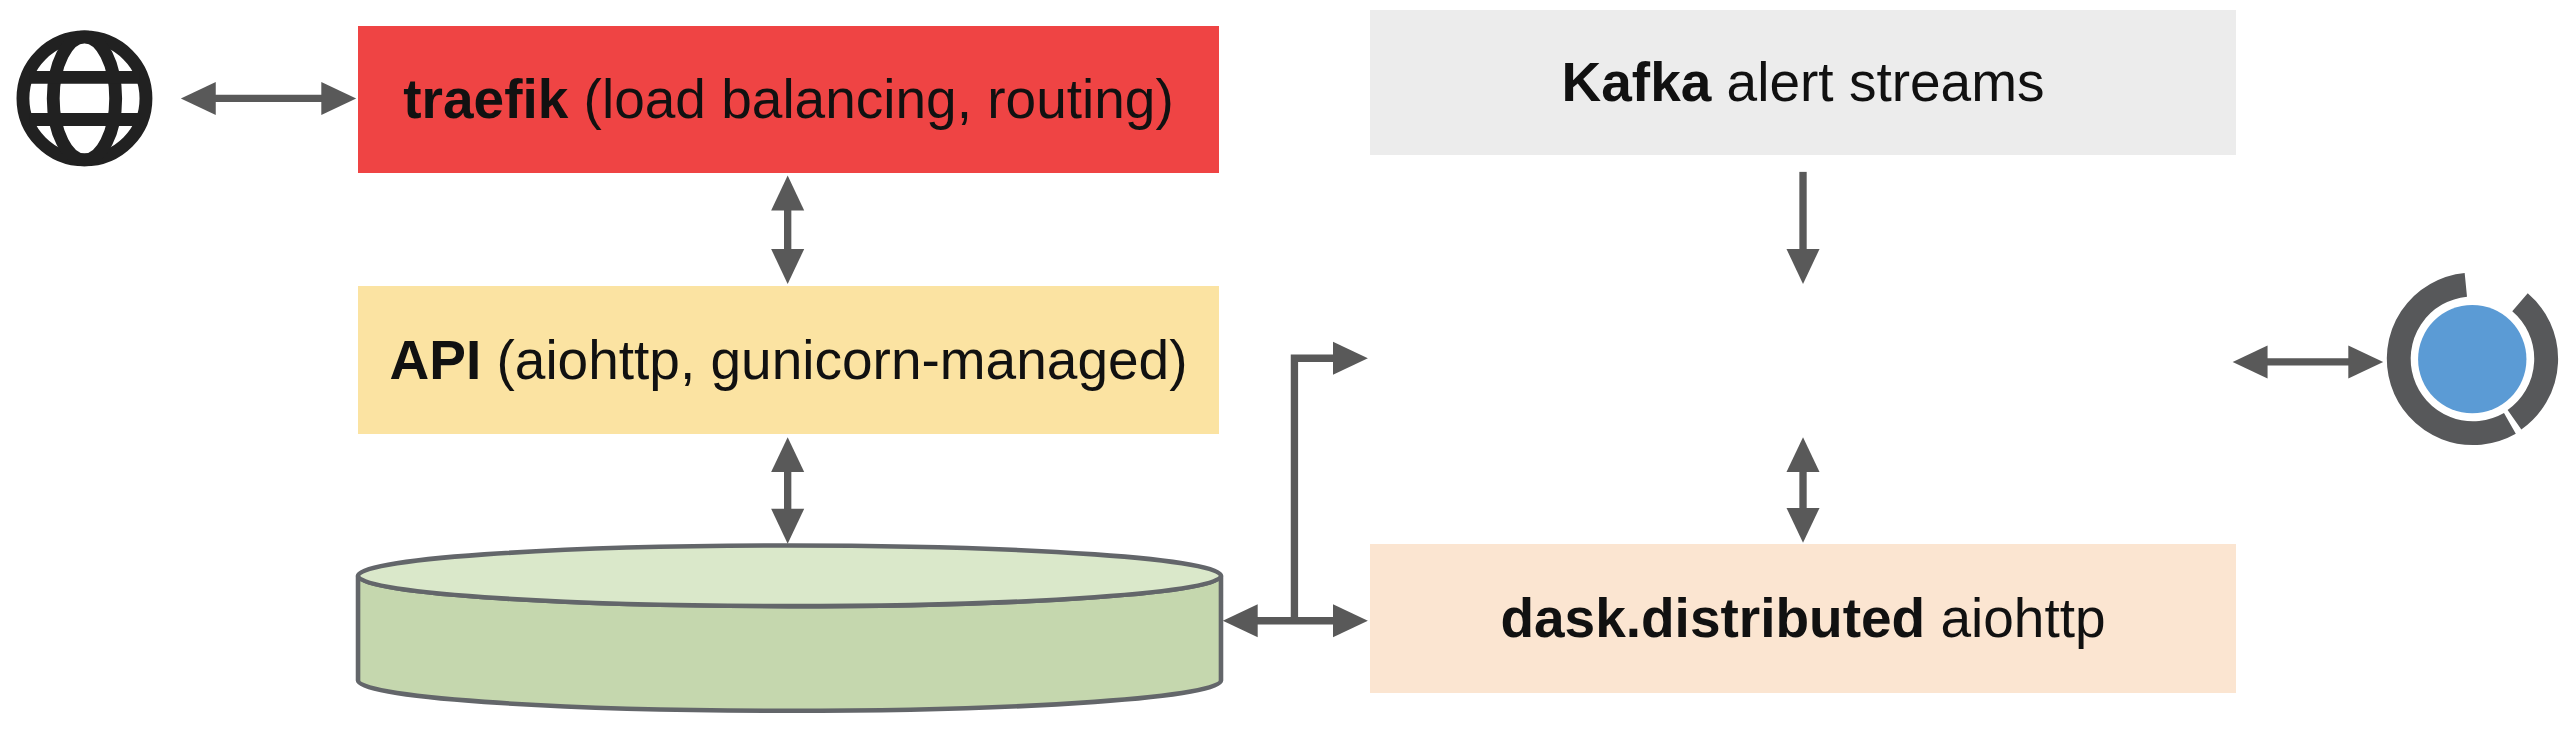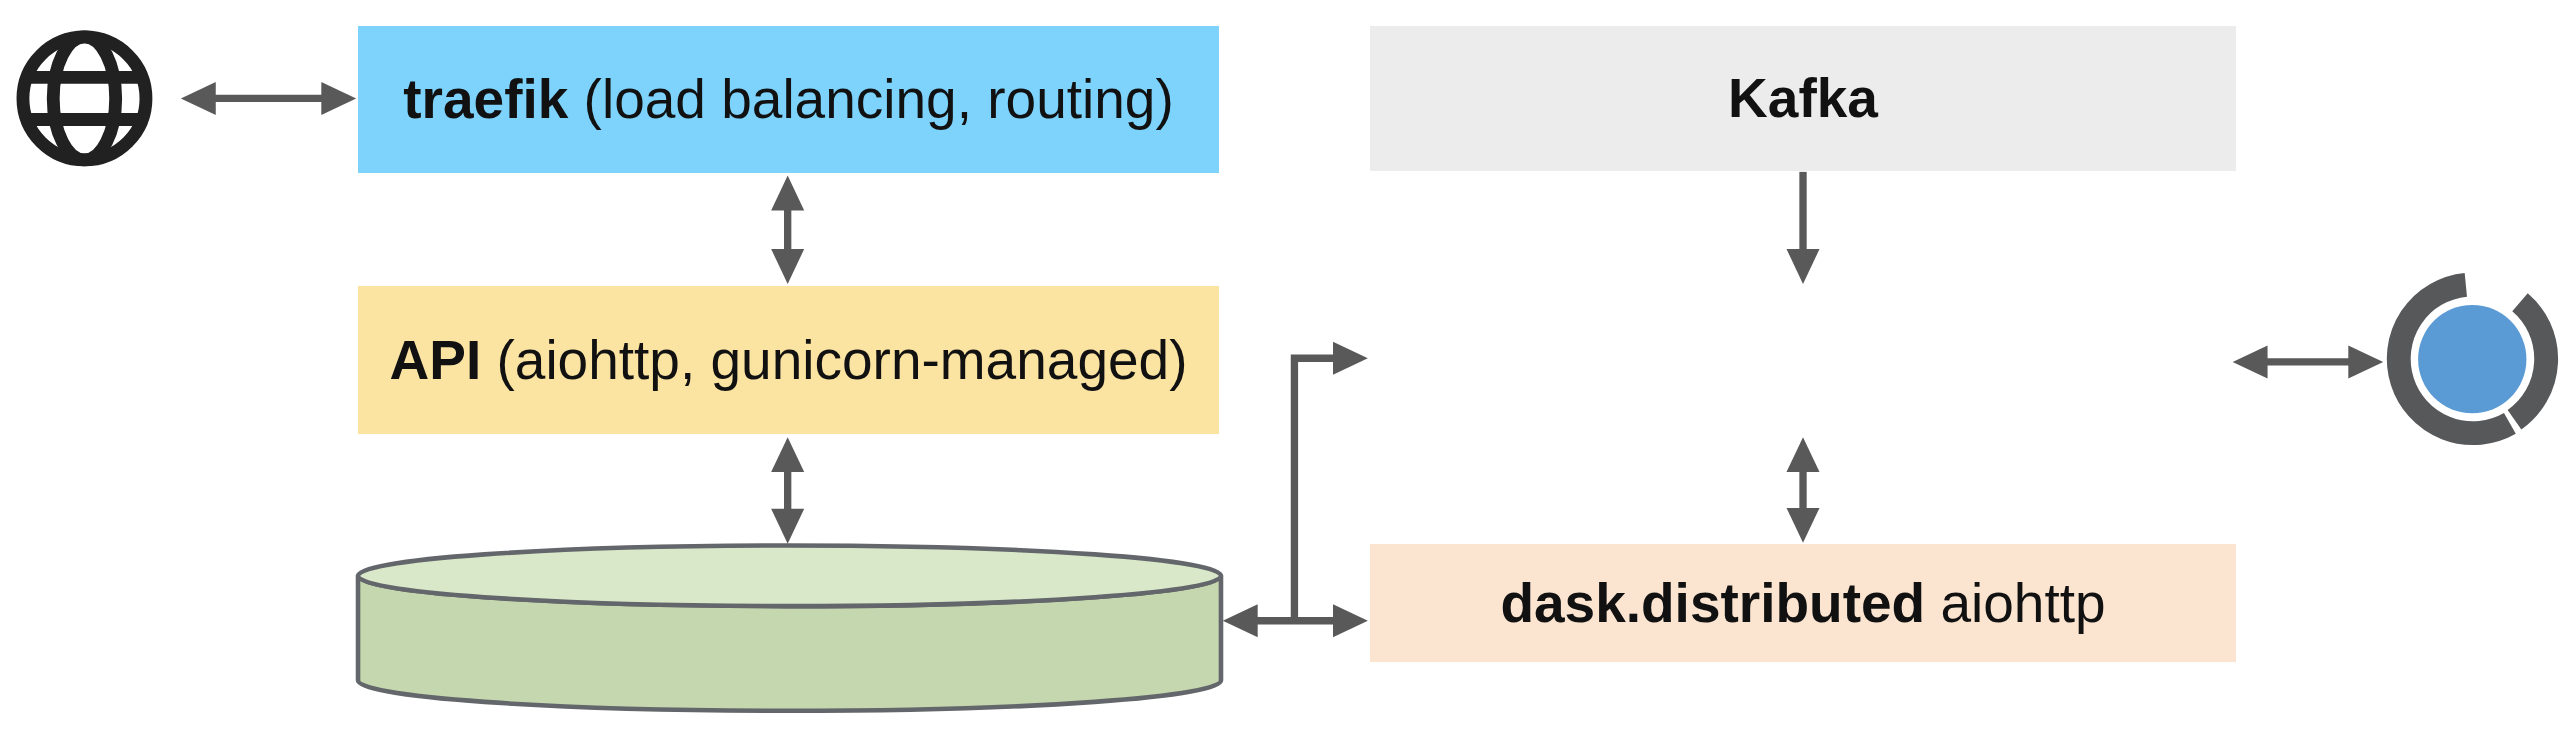--- a/index.html
+++ b/index.html
@@ -115,32 +115,32 @@
 
     <g>
       <g class="skyportal-arcs" style="color: rgb(87, 88, 90);">
         <path d="M 2686 310 A 81 81 0 1 0 2734 461"></path>
         <path d="M 2745 329 A 81 81 0 0 1 2739 457"></path>
       </g>
       <circle cx="2693" cy="391" r="59" fill="#5b9bd5"></circle>
     </g>
   </svg>
 
-  <div class="box" style="left: 358px; top: 26px; width: 861px; height: 147px; background-color: #7dd3fc;">
+  <div class="box" style="left: 358px; top: 26px; width: 861px; height: 147px; background-color: #ef4444;">
     <span class="b">traefik</span><span> (load balancing, routing)</span>
   </div>
 
   <div class="box" style="left: 358px; top: 286px; width: 861px; height: 148px; background-color: rgb(251, 227, 162); align-items: center;">
     <span class="b">API</span><span> (aiohttp, gunicorn-managed)</span>
   </div>
 
 
-  <div class="box" style="left: 1370px; top: 26px; width: 866px; height: 145px; background-color: rgb(236, 236, 236);">
-    <span class="b">Kafka</span>
+  <div class="box" style="left: 1370px; top: 10px; width: 866px; height: 145px; background-color: rgb(236, 236, 236);">
+    <span class="b">Kafka</span><span> alert streams</span>
   </div>
 
 
-  <div class="box" style="left: 1370px; top: 544px; width: 866px; height: 118px; background-color: rgb(251, 229, 209);">
+  <div class="box" style="left: 1370px; top: 544px; width: 866px; height: 149px; background-color: rgb(251, 229, 209);">
     <span class="b">dask.distributed</span><span> aiohttp</span>
   </div>
 
 </div>
 
 
 </body></html>

